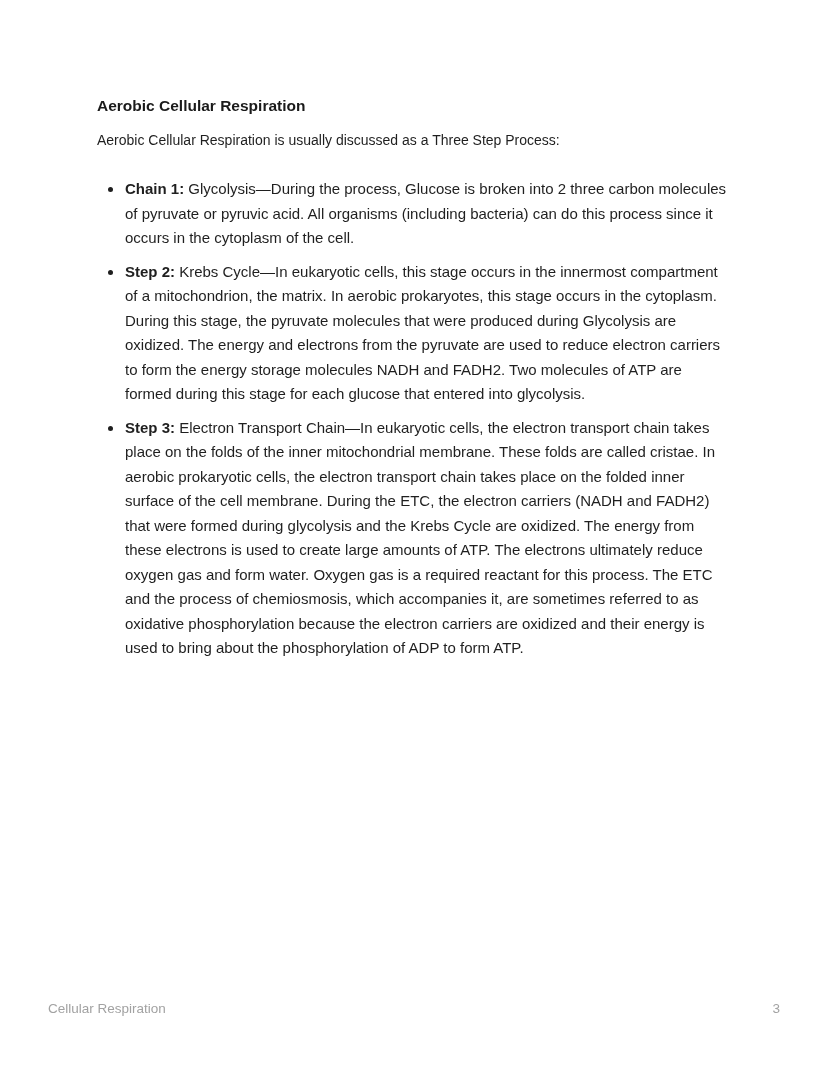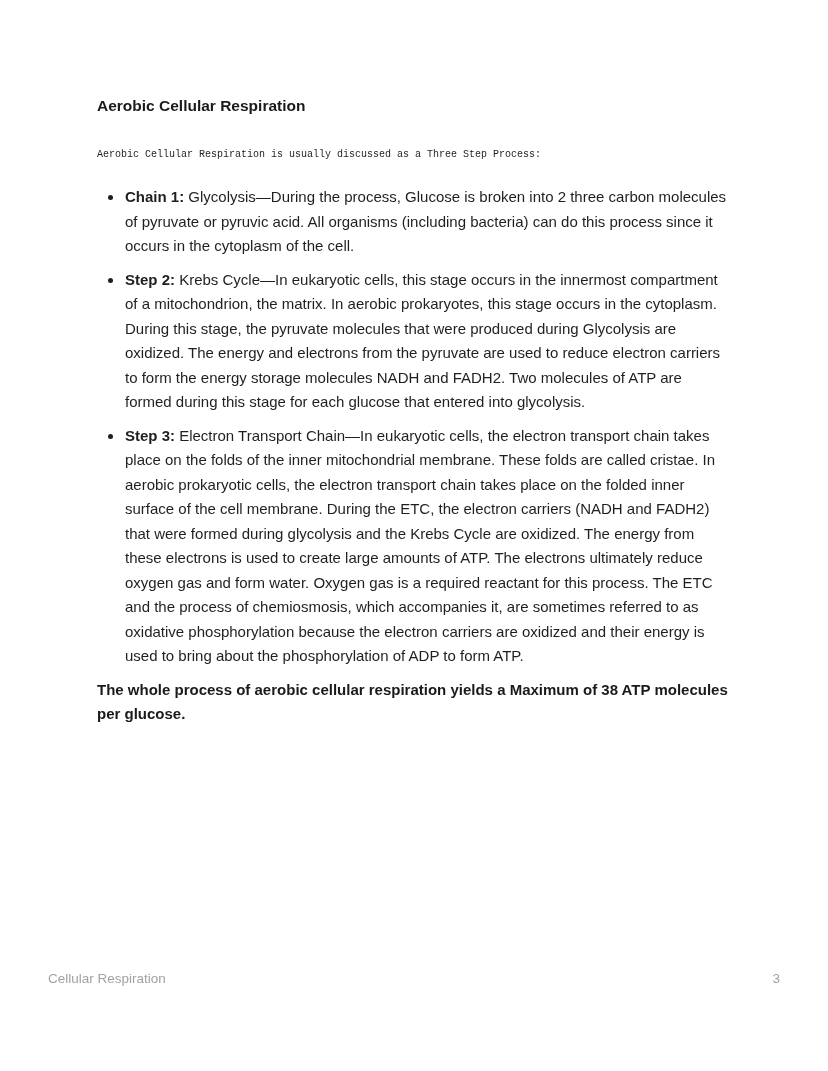--- a/index.html
+++ b/index.html
@@ -16,28 +16,27 @@
     color: #1f1f1f;
     overflow: hidden;
   }
   .page-content {
     padding: 94px 98px 0 97px;
   }
   .doc-heading {
     font-size: 15.5px;
     font-weight: 700;
     line-height: 24.5px;
-    margin: 0 0 24px 0;
+    margin: 0 0 9px 0;
     color: #1a1a1a;
   }
   .doc-paragraph {
-    font-size: 10px;
+    font-size: 14px;
     line-height: 24.5px;
-    margin: 0 0 18px 0;
-    font-family: Liberation Mono, monospace;
+    margin: 0 0 25px 0;
   }
   .steps-list {
     list-style: none;
     margin: 0;
     padding: 0;
   }
   .step-item {
     position: relative;
     padding-left: 28px;
     font-size: 15px;
@@ -60,21 +59,21 @@
     font-size: 15px;
     font-weight: 700;
     line-height: 24.5px;
     margin: 0;
     color: #1a1a1a;
   }
   .page-footer {
     position: absolute;
     left: 48px;
     right: 48px;
-    top: 970px;
+    top: 1000px;
     display: flex;
     justify-content: space-between;
     align-items: baseline;
     font-size: 13.5px;
     line-height: 18px;
     color: #a2a2a2;
   }
 </style>
 </head>
 <body>
@@ -93,20 +92,19 @@
     <li class="step-item">
       <span class="bullet-dot"></span>
       <span class="step-label">Step 2:</span><span> Krebs Cycle—In eukaryotic cells, this stage occurs in the innermost compartment of a mitochondrion, the matrix. In aerobic prokaryotes, this stage occurs in the cytoplasm. During this stage, the pyruvate molecules that were produced during Glycolysis are oxidized. The energy and electrons from the pyruvate are used to reduce electron carriers to form the energy storage molecules NADH and FADH2. Two molecules of ATP are formed during this stage for each glucose that entered into glycolysis.</span>
     </li>
     <li class="step-item">
       <span class="bullet-dot"></span>
       <span class="step-label">Step 3:</span><span> Electron Transport Chain—In eukaryotic cells, the electron transport chain takes place on the folds of the inner mitochondrial membrane. These folds are called cristae. In aerobic prokaryotic cells, the electron transport chain takes place on the folded inner surface of the cell membrane. During the ETC, the electron carriers (NADH and FADH2) that were formed during glycolysis and the Krebs Cycle are oxidized. The energy from these electrons is used to create large amounts of ATP. The electrons ultimately reduce oxygen gas and form water. Oxygen gas is a required reactant for this process. The ETC and the process of chemiosmosis, which accompanies it, are sometimes referred to as oxidative phosphorylation because the electron carriers are oxidized and their energy is used to bring about the phosphorylation of ADP to form ATP.</span>
     </li>
   </ul>
 
-  <p class="conclusion">The whole process of aerobic cellular respiration yields a Maximum of 38 ATP molecules per glucose.</p>
 
 </div>
 
 <div class="page-footer">
   <span>Cellular Respiration</span>
   <span>3</span>
 </div>
 
 </body></html>

